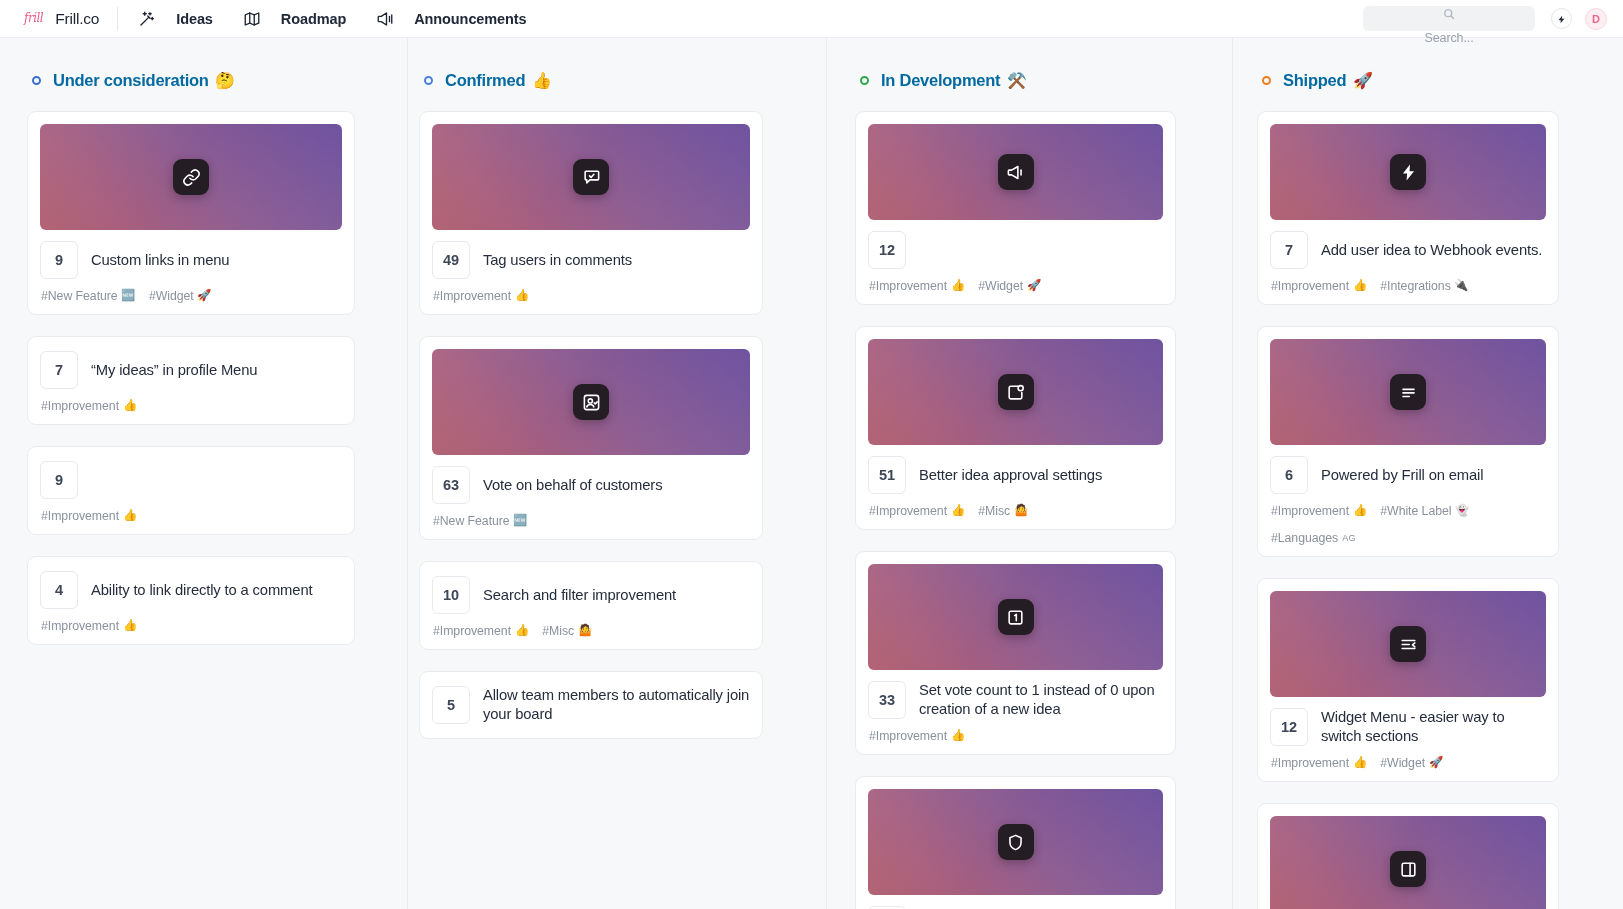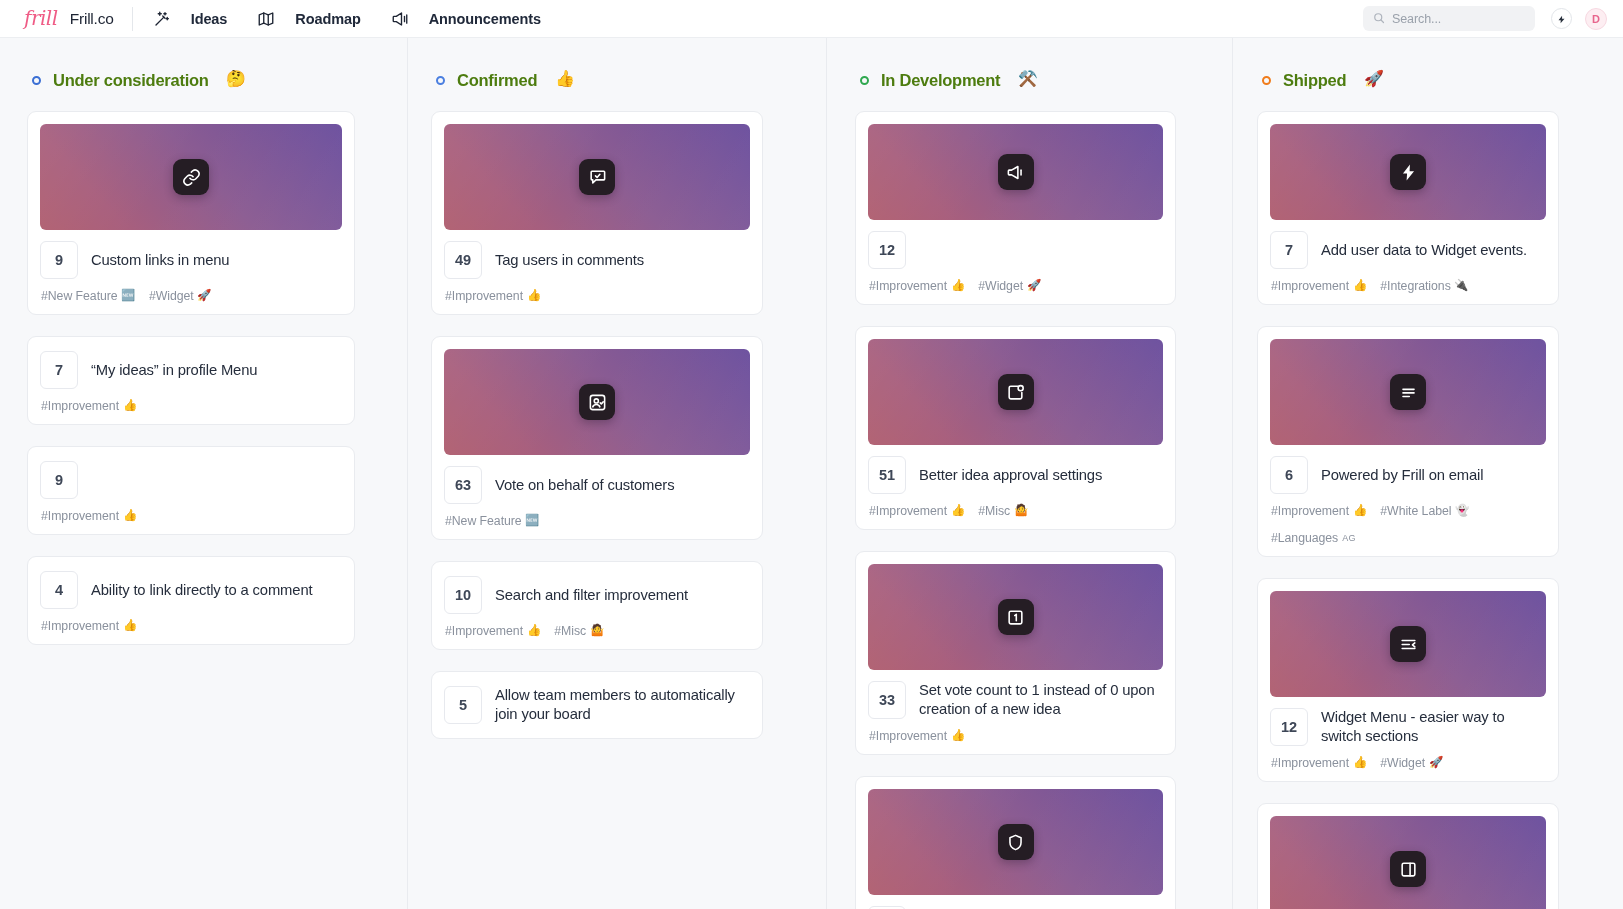--- a/index.html
+++ b/index.html
@@ -20,21 +20,21 @@
     display: flex;
     align-items: center;
     padding: 0 16px 0 24px;
     position: relative;
     z-index: 20;
   }
   .brand-wrap { display: flex; align-items: center; gap: 12px; }
   .brand-logo {
     font-family: "DejaVu Serif", serif;
     font-style: italic;
-    font-size: 20px;
+    font-size: 12px;
     color: #ef5c86;
     letter-spacing: -0.5px;
     line-height: 1;
     padding-bottom: 2px;
   }
   .brand-name {
     font-size: 15.5px;
     font-weight: 400;
     color: #1d2433;
     letter-spacing: -0.2px;
@@ -65,20 +65,21 @@
   .search-box {
     width: 172px;
     height: 25px;
     background: #f1f2f4;
     border-radius: 6px;
     display: flex;
     align-items: center;
     gap: 7px;
     padding: 0 10px;
     cursor: text;
+    flex-direction: column;
   }
   .search-ico { width: 12px; height: 12px; color: #aeb4bd; flex: none; }
   .search-ph {
     font-size: 12.5px;
     color: #9aa1ab;
     letter-spacing: -0.1px;
   }
   .bolt-btn {
     width: 21px; height: 21px;
     border: 1px solid #e2e5e9;
@@ -123,45 +124,45 @@
   .col-1 { width: 407px; }
   .col-2 { width: 419px; }
   .col-3 { width: 406px; }
   .col-4 { width: 340px; }
 
   .col-inner {
     padding: 33px 28px 0 28px;
     height: 100%;
   }
   .col-1 .col-inner { padding-left: 27px; padding-right: 52px; }
-  .col-2 .col-inner { padding-left: 24px; padding-right: 63px; }
+  .col-2 .col-inner { padding-left: 12px; padding-right: 63px; }
   .col-3 .col-inner { padding-left: 29px; padding-right: 56px; }
   .col-4 .col-inner { padding-left: 25px; padding-right: 13px; }
 
   .col-head {
     display: flex;
     align-items: center;
     gap: 12px;
     margin-bottom: 21px;
     padding-left: 5px;
   }
   .dot {
     width: 9px; height: 9px;
     border-radius: 50%;
     border: 2px solid #000;
     flex: none;
   }
   .col-title {
     font-size: 16.5px;
     font-weight: 700;
-    color: #4d7c0f;
+    color: #0369a1;
     letter-spacing: -0.25px;
     display: flex;
-    align-items: flex-start;
-    gap: 18px;
+    align-items: center;
+    gap: 7px;
   }
   .col-emoji { font-size: 16px; line-height: 1; }
 
   
   .cards { display: flex; flex-direction: column; gap: 21px; }
   .card {
     background: #ffffff;
     border: 1px solid #e9ebef;
     border-radius: 9px;
     padding: 12px 12px 11px 12px;
@@ -580,21 +581,21 @@
         <div class="card">
           <div class="card-cover" style="height:96px">
             <div class="cover-badge">
               <svg viewBox="0 0 24 24" fill="currentColor">
                   <path d="M13.8 2 5 13.4h5.2L9.6 22 19 10.3h-5.6z"></path>
                 </svg>
             </div>
           </div>
           <div class="card-main">
             <div class="vote">7</div>
-            <div class="card-title">Add user data to Widget events.</div>
+            <div class="card-title">Add user idea to Webhook events.</div>
           </div>
           <div class="tags">
             <span class="tag">
                 <span>#Improvement</span>
                 <span class="tag-emoji">👍</span>
               </span>
             <span class="tag">
                 <span>#Integrations</span>
                 <span class="tag-emoji">🔌</span>
               </span>

